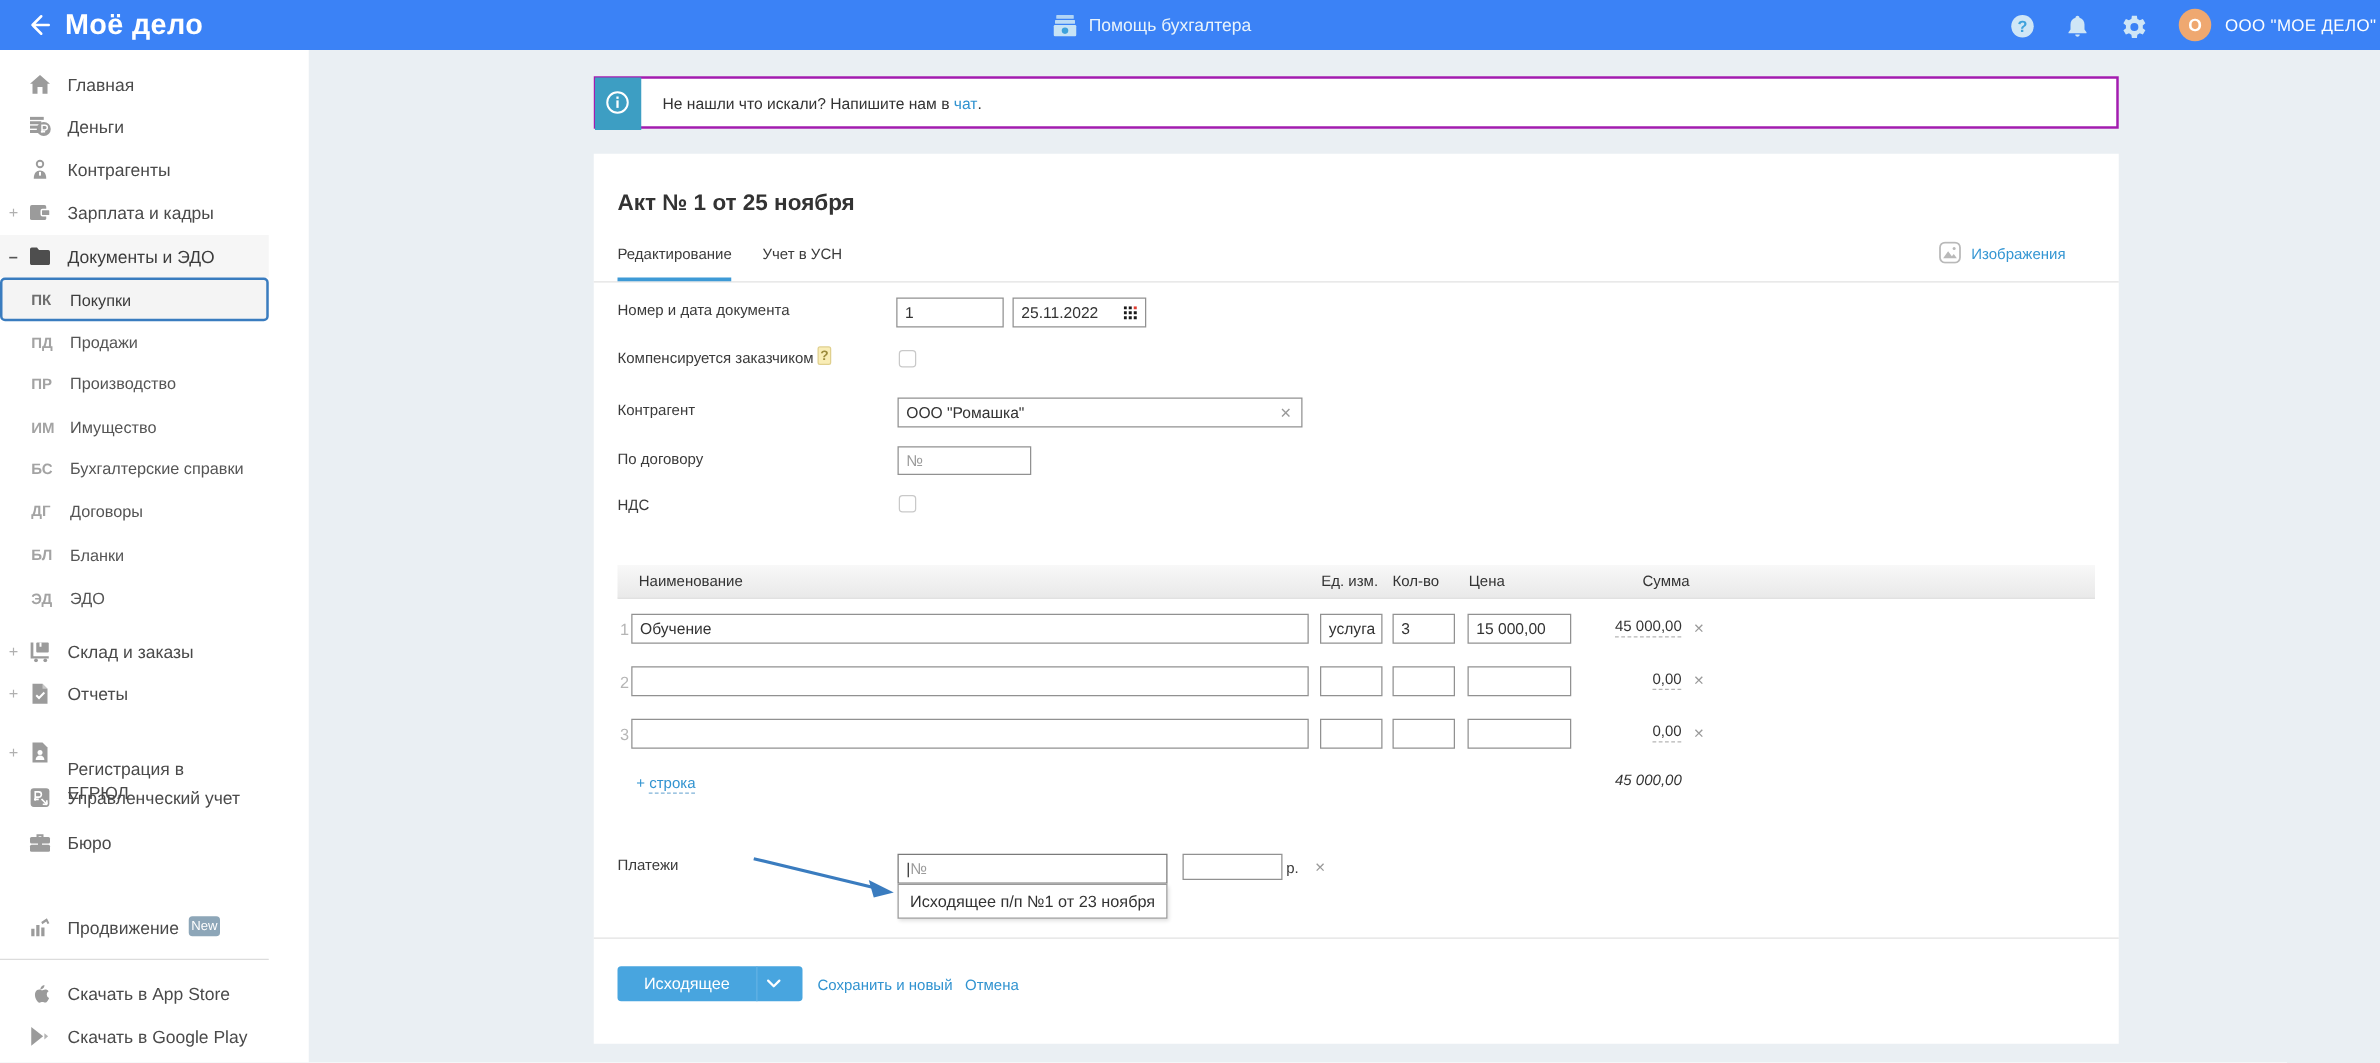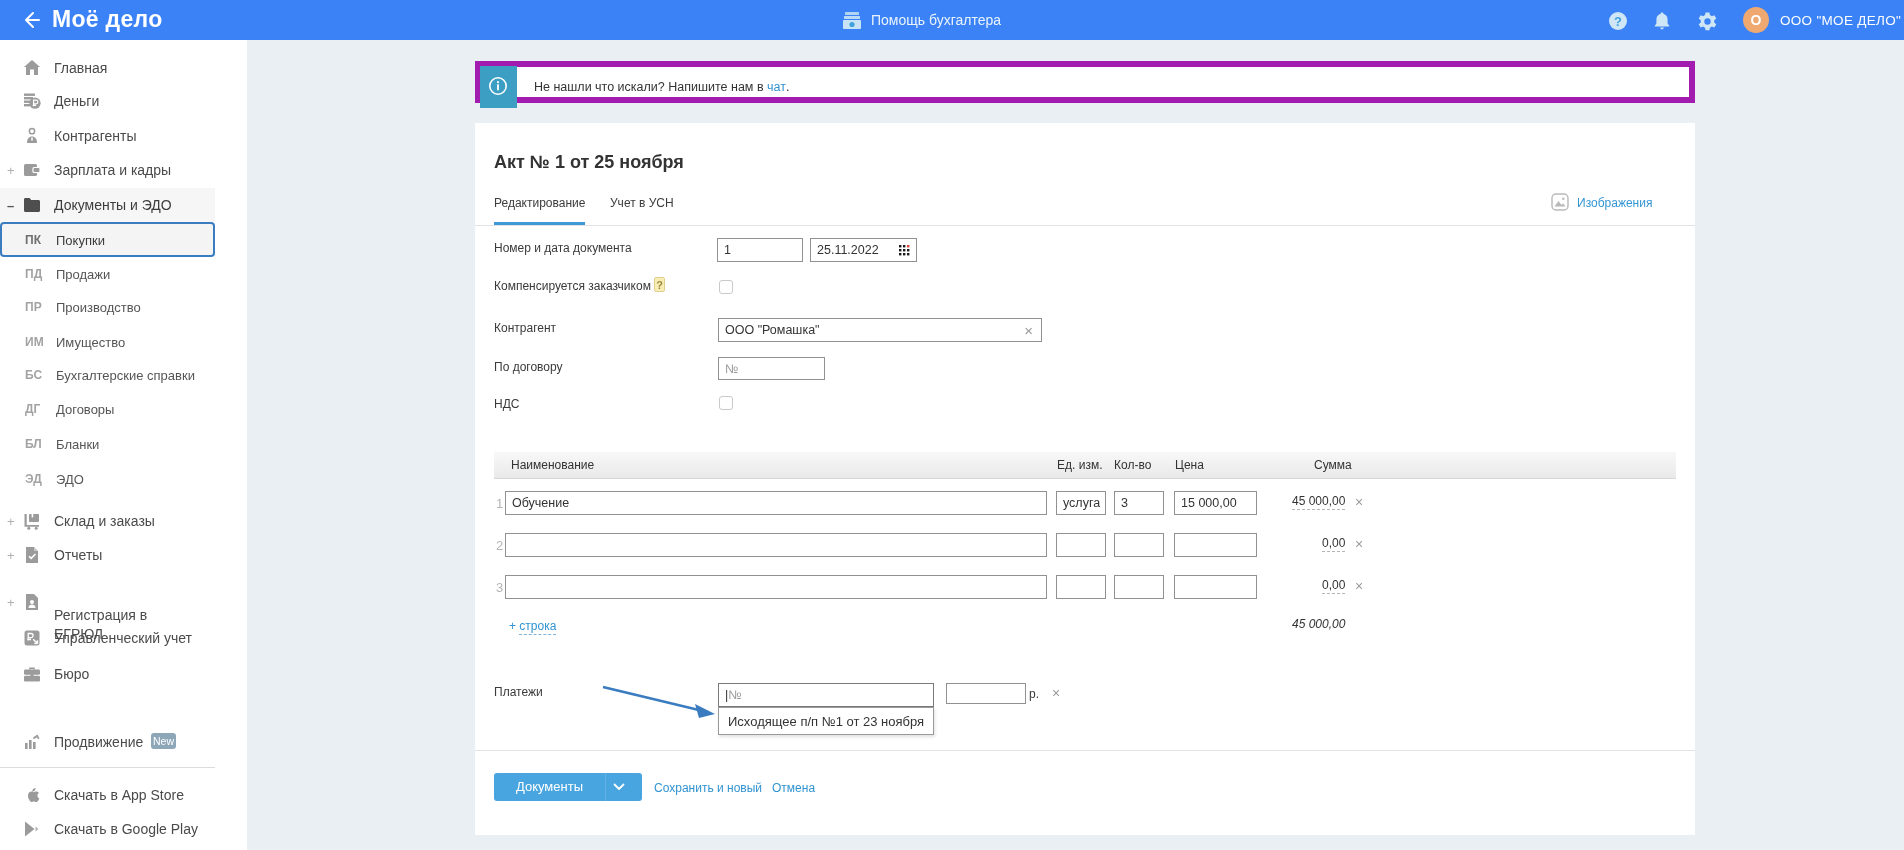--- a/index.html
+++ b/index.html
@@ -26,21 +26,21 @@
 .mi .lbl { position:absolute; left:54px; top:50%; transform:translateY(-50%); font-size:14px; color:#4a4a4a; white-space:nowrap; }
 .mi .plus { position:absolute; left:7px; top:50%; transform:translateY(-50%); font-size:13px; color:#b0b0b0; }
 .mi2 { position:absolute; left:0; width:215px; height:34px; }
 .mi2 .code { position:absolute; left:25px; top:50%; transform:translateY(-50%); font-size:12px; font-weight:bold; color:#a3a3a3; }
 .mi2 .lbl { position:absolute; left:56px; top:50%; transform:translateY(-50%); font-size:13px; color:#555; white-space:nowrap; }
 #sel-item { position:absolute; left:0px; top:182px; width:215px; height:35px; background:#f4f4f4; border:2px solid #3a7cbf; border-radius:4px; }
 #newbadge { position:absolute; left:151px; top:693px; width:25px; height:16px; background:#8da6b8; border-radius:3px; color:#fff; font-size:10.5px; text-align:center; line-height:16px; }
 #side-divider { position:absolute; left:0; top:727px; width:215px; height:1px; background:#dcdcdc; }
 
 
-#notif { position:absolute; left:475px; top:61px; width:1220px; height:42px; background:#fff; border:6px solid #a21caf; }
+#notif { position:absolute; left:475px; top:61px; width:1220px; height:42px; background:#fff; border:2px solid #a21caf; }
 #notif .iconbox { position:absolute; left:-1px; top:-1px; width:37px; height:42px; background:#3d9ec3; }
 #notif .msg { position:absolute; left:53px; top:0; height:40px; display:flex; align-items:center; font-size:12.5px; color:#333; }
 a.link { color:#3193d0; text-decoration:none; }
 
 #panel { position:absolute; left:475px; top:123px; width:1220px; height:712px; background:#fff; }
 #heading { position:absolute; left:494px; top:152px; font-size:18px; font-weight:bold; color:#333; }
 .tab { position:absolute; top:196px; font-size:12px; color:#3c3c3c; }
 #tabline { position:absolute; left:494px; top:222px; width:91px; height:3px; background:#3e9ad6; }
 #tabborder { position:absolute; left:475px; top:225px; width:1220px; height:1px; background:#e2e2e2; }
 #images-link { position:absolute; left:1577px; top:196px; font-size:12px; color:#3596d3; }
@@ -380,21 +380,21 @@
     </div>
 <div id="pay-drop">
       <span style="position:absolute; left:9px; top:50%; transform:translateY(-50%); white-space:nowrap;">Исходящее п/п №1 от 23 ноября</span>
     </div>
 <div class="inp" style="left:946px; top:683px; width:80px; height:21px;"></div>
 <div class="flabel" style="left:1029px; top:687px;">р.</div>
 <span class="rowx" style="left:1052px; top:685px;">×</span>
 <div id="divider2"></div>
 
 <div id="savebtn">
-  <div class="cap">Документы</div>
+  <div class="cap">Исходящее</div>
   <div class="sep"></div>
   <svg style="position:absolute; left:119px; top:10px;" width="12" height="9" viewBox="0 0 12 9">
         <path d="M1.5 1.5 L6 6 L10.5 1.5" stroke="#fff" stroke-width="1.8" fill="none" stroke-linecap="round" stroke-linejoin="round"></path>
       </svg>
 </div>
 <div class="blink" style="left:654px;">Сохранить и новый</div>
 <div class="blink" style="left:772px;">Отмена</div>
 
 </div>
 

